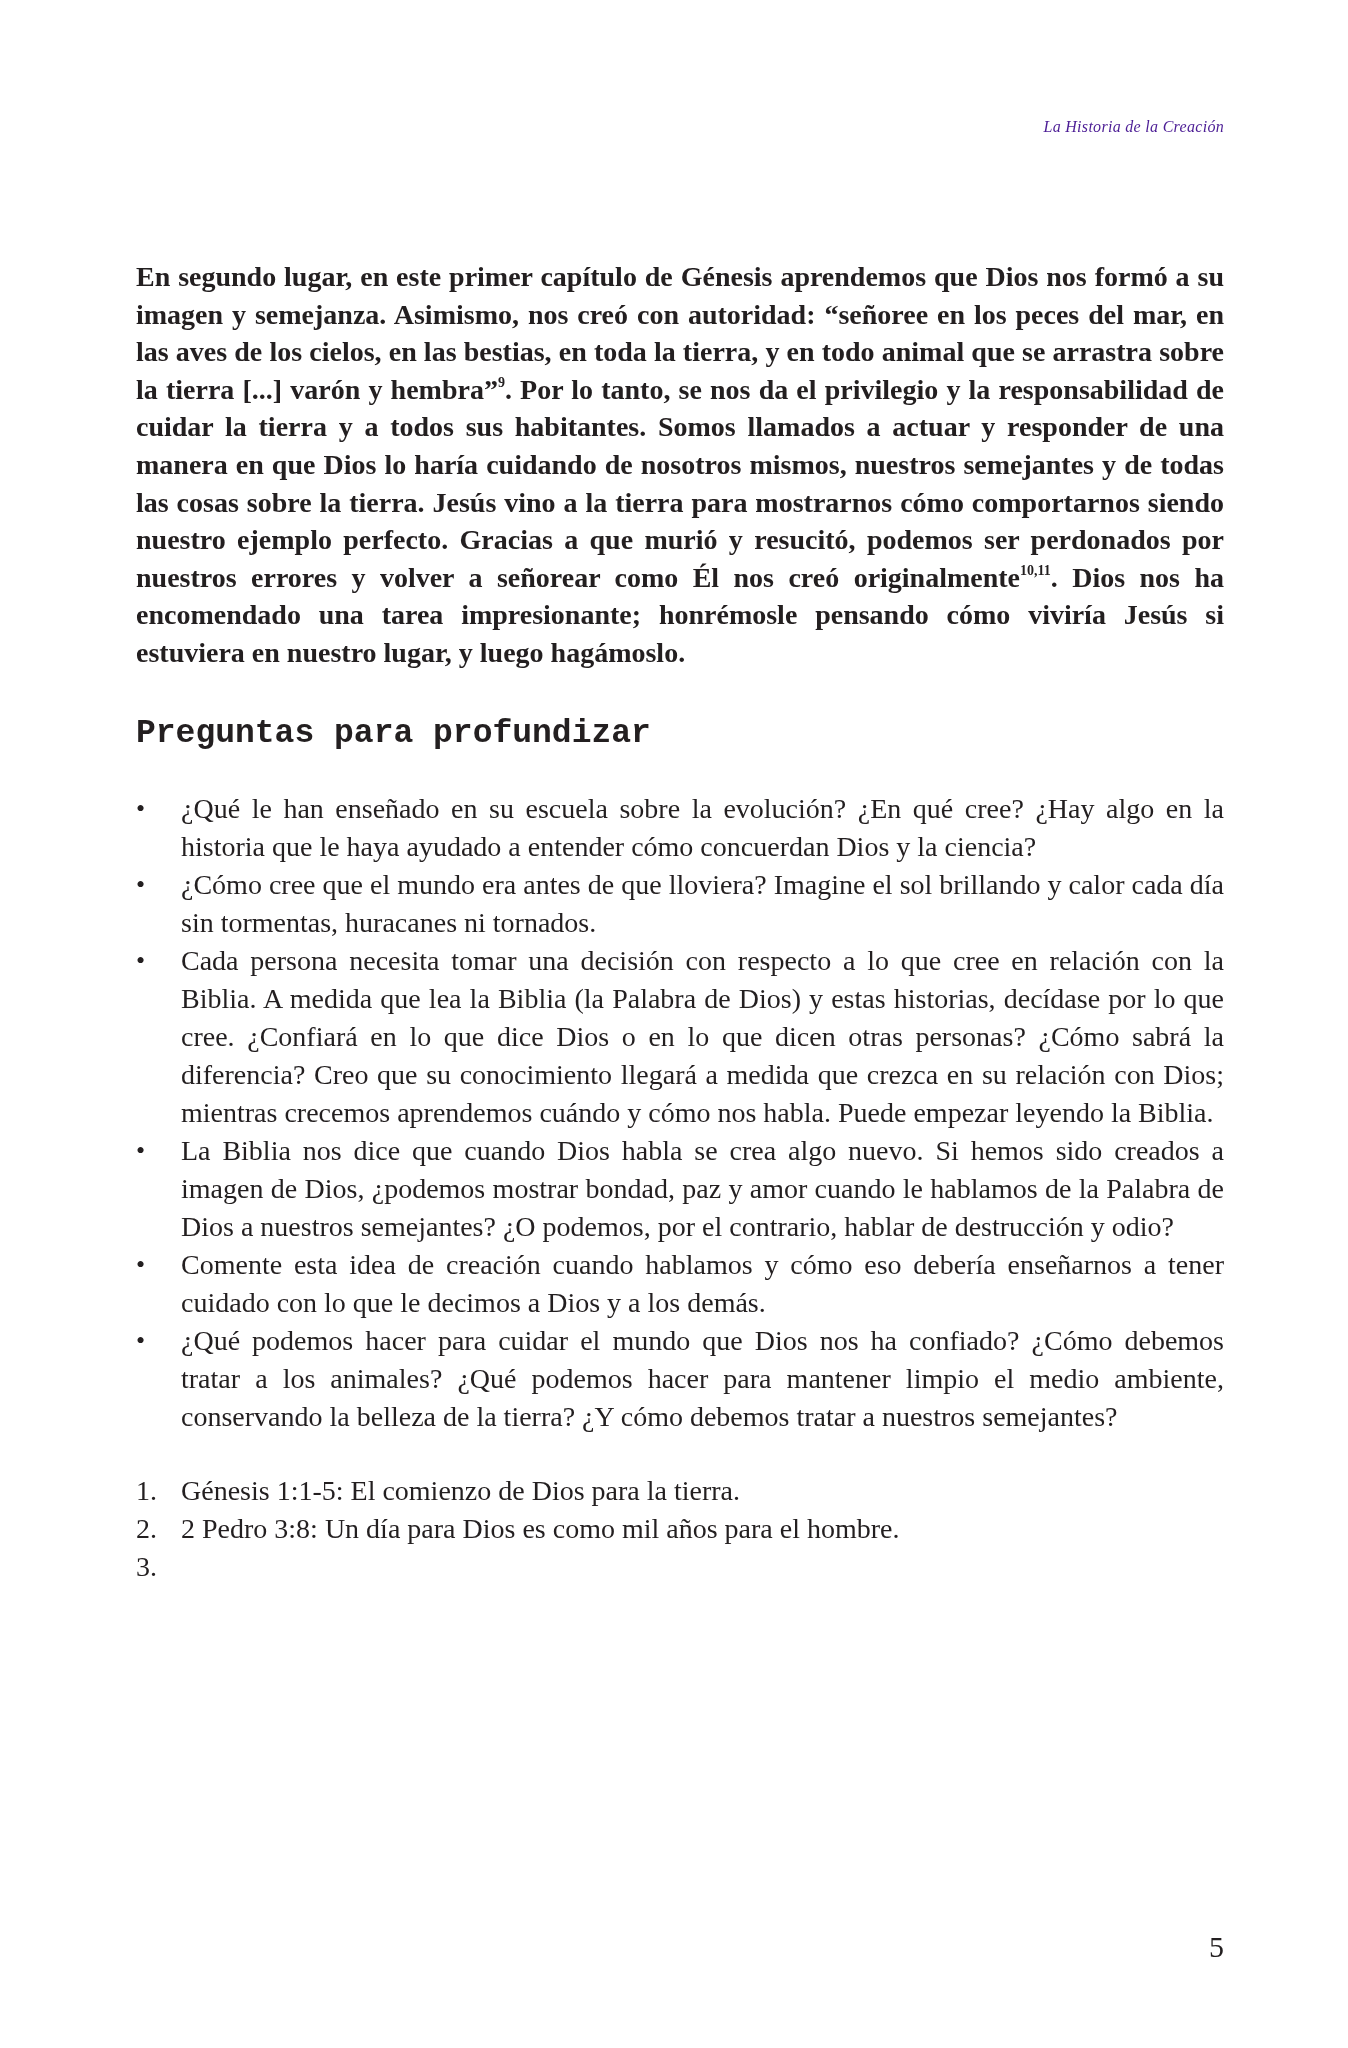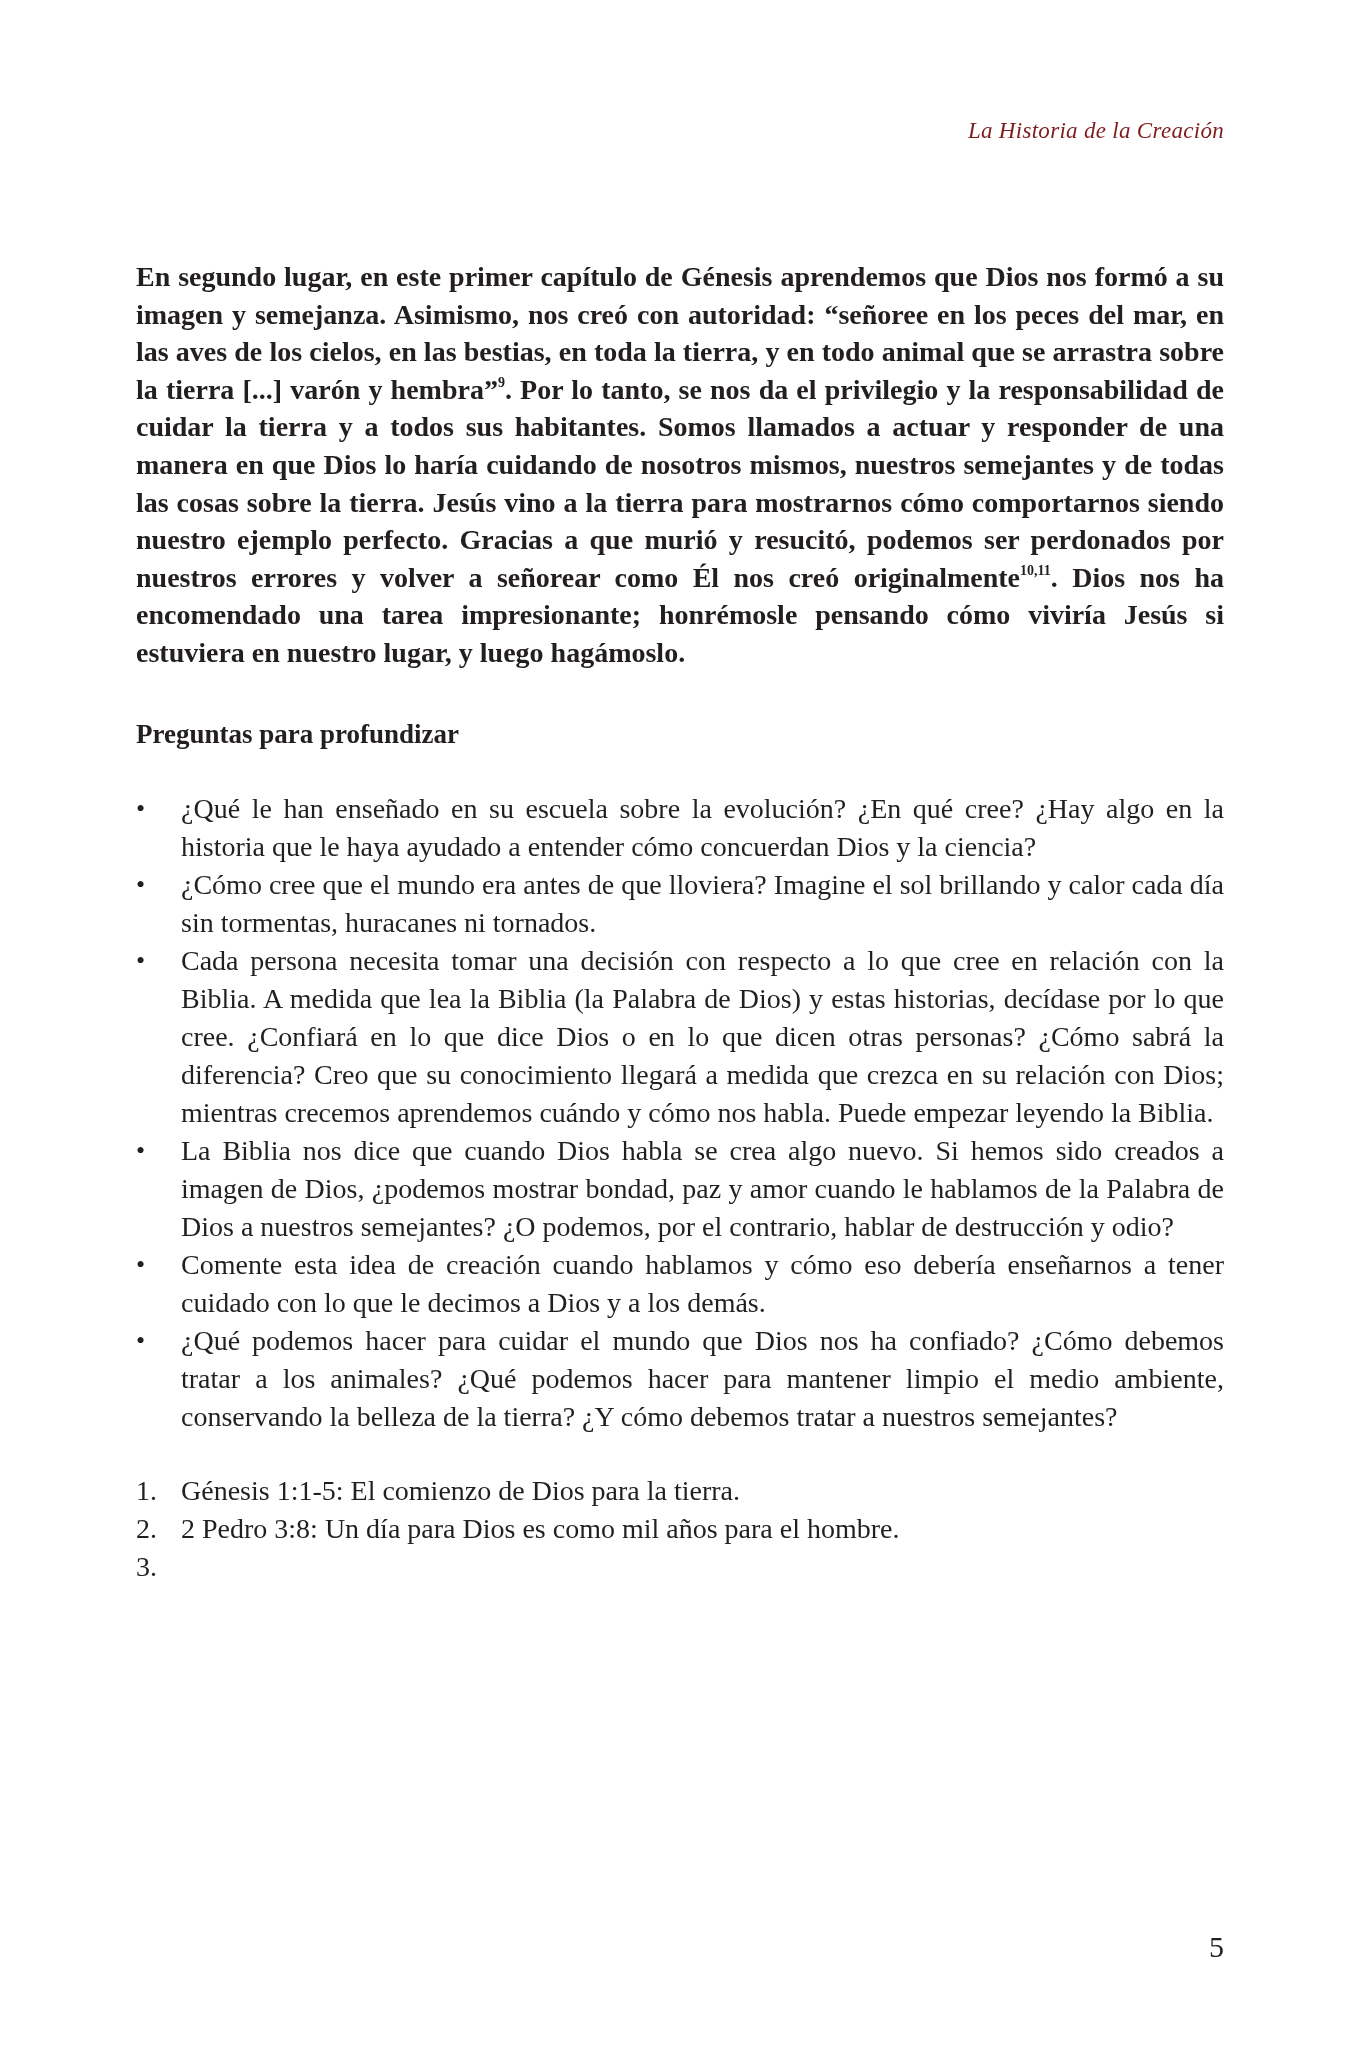--- a/index.html
+++ b/index.html
@@ -3,33 +3,33 @@
 <meta charset="utf-8">
 <style>
   html, body { margin: 0; padding: 0; background: #ffffff; }
   body {
     width: 1348px; height: 2048px; position: relative; overflow: hidden;
     font-family: "Liberation Serif", "DejaVu Serif", serif;
     color: #231f20;
   }
   .running-head {
     position: absolute; top: 118px; right: 124px;
-    font-style: italic; font-size: 23px; color: #7f1d1d; letter-spacing: 0.3px;
+    font-style: italic; font-size: 16px; color: #4c1d95; letter-spacing: 0.3px;
   }
   .content {
     position: absolute; left: 136px; top: 258px; width: 1088px;
   }
   .body-para {
     margin: 0; font-size: 28px; line-height: 37.6px; text-align: justify;
     text-align-last: left;
     font-weight: bold;
   }
   .body-para sup { font-size: 14px; vertical-align: 12px; line-height: 0; }
   h2 {
-    font-size: 27px; font-weight: bold; margin: 0; line-height: 40px;
+    font-size: 33px; font-weight: bold; margin: 0; line-height: 40px; font-family: Liberation Mono, monospace;
   }
   .h-preguntas { margin-top: 42px; }
   .h-estudio { margin-top: 46px; }
   ul.questions {
     list-style: none; margin: 36px 0 0 0; padding: 0;
   }
   ul.questions li {
     position: relative; padding-left: 45px; font-size: 28px; line-height: 38px;
     text-align: justify; text-align-last: left;
   }

